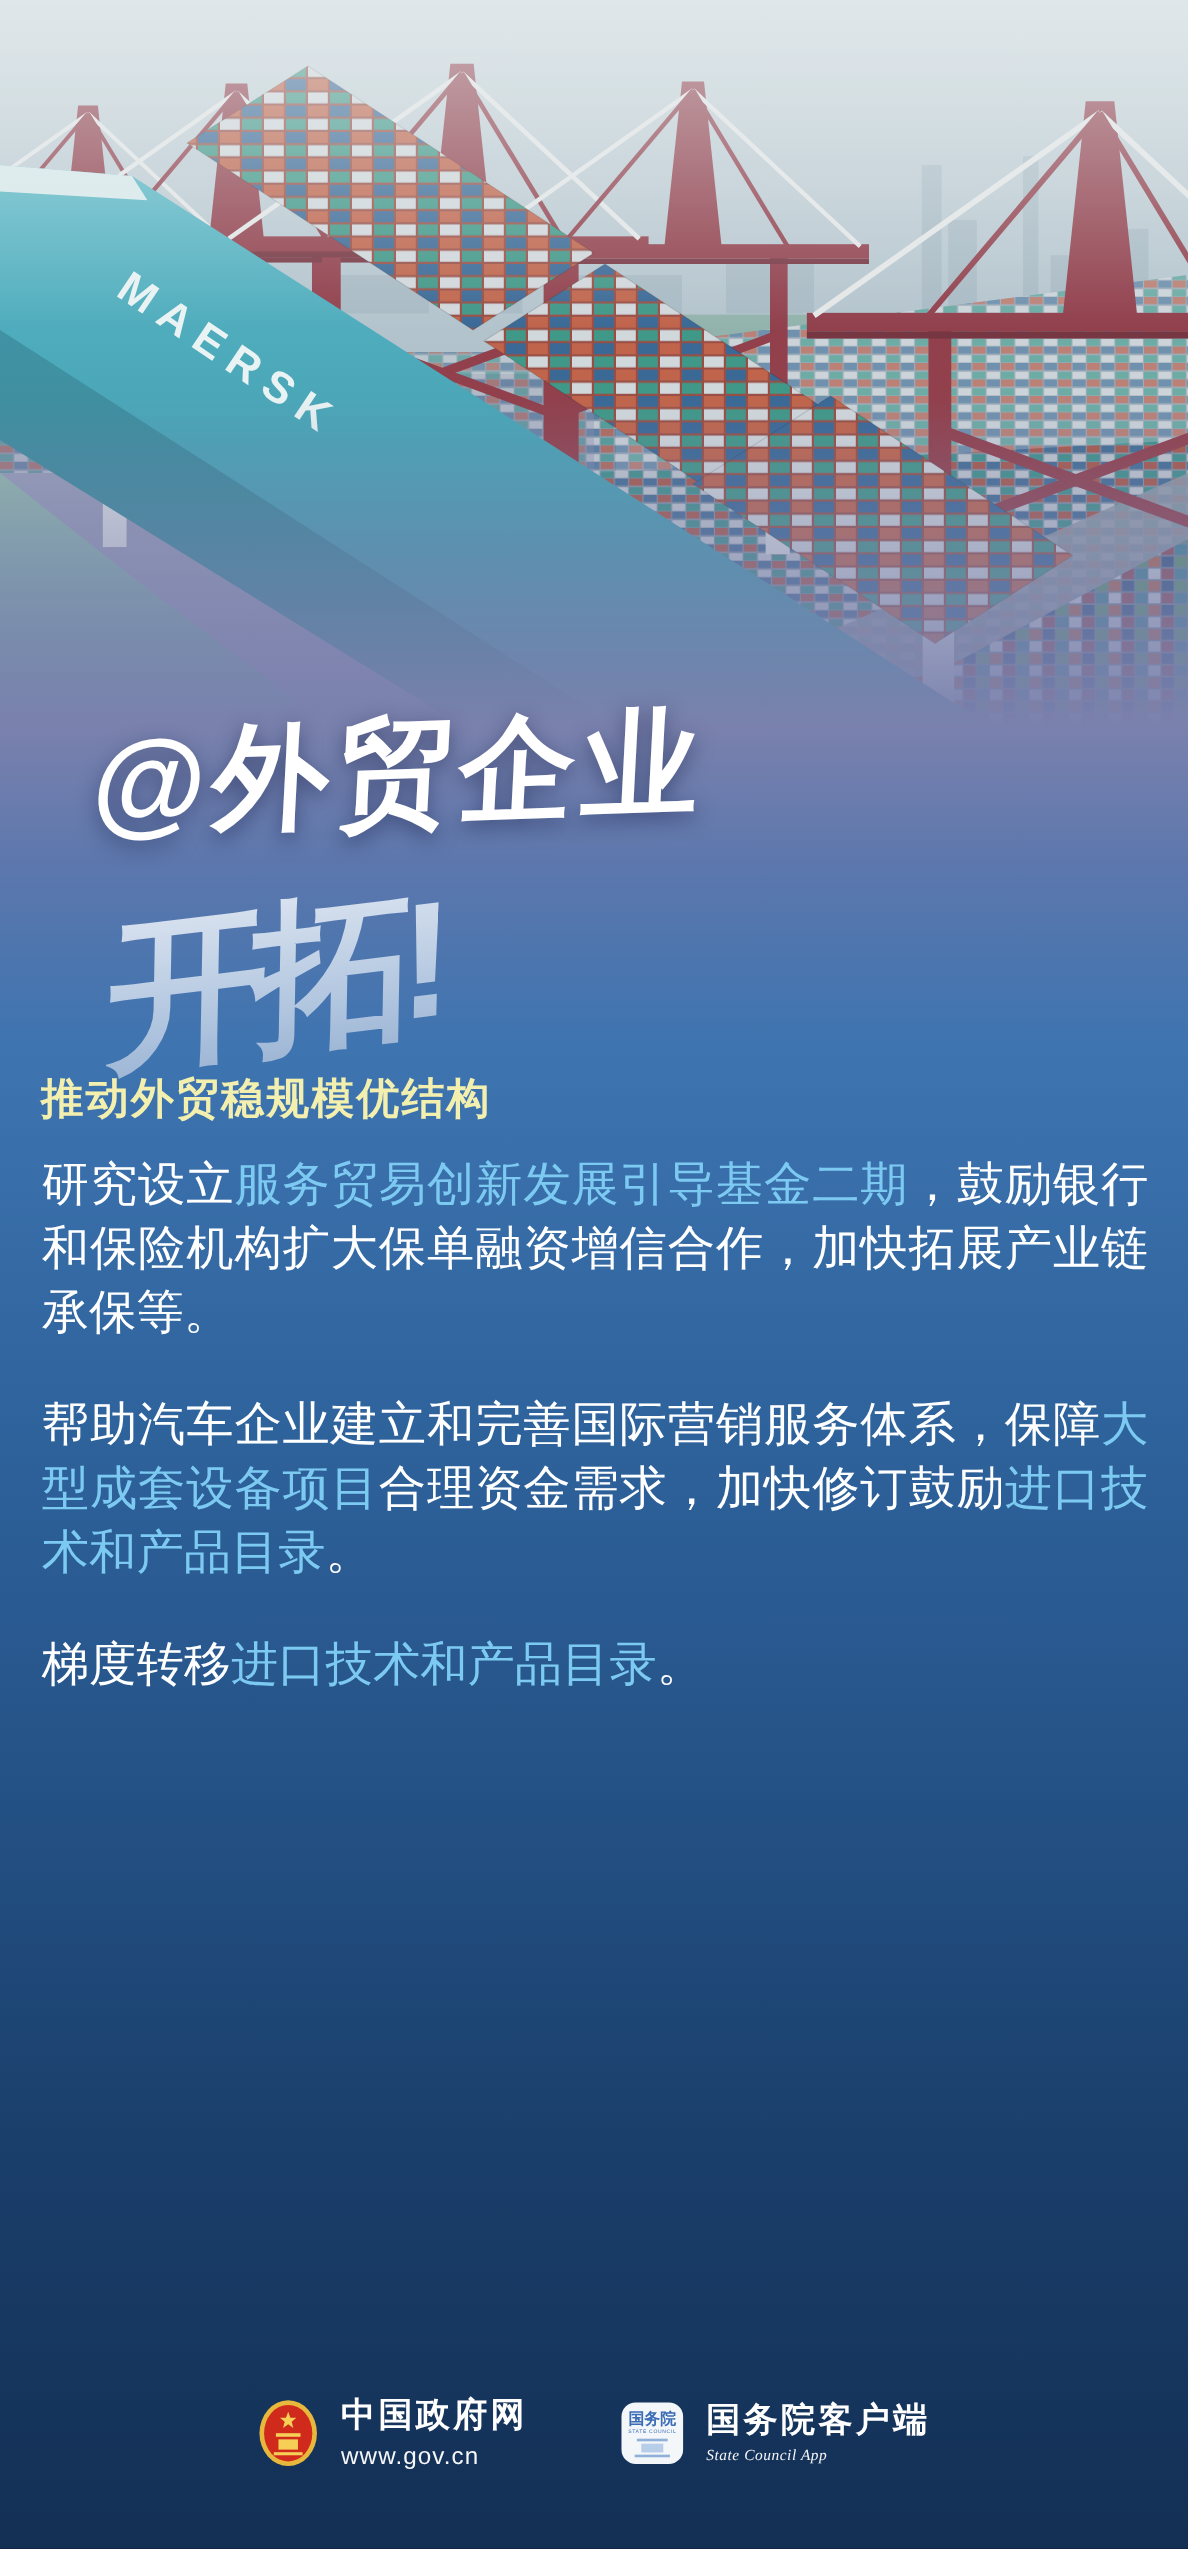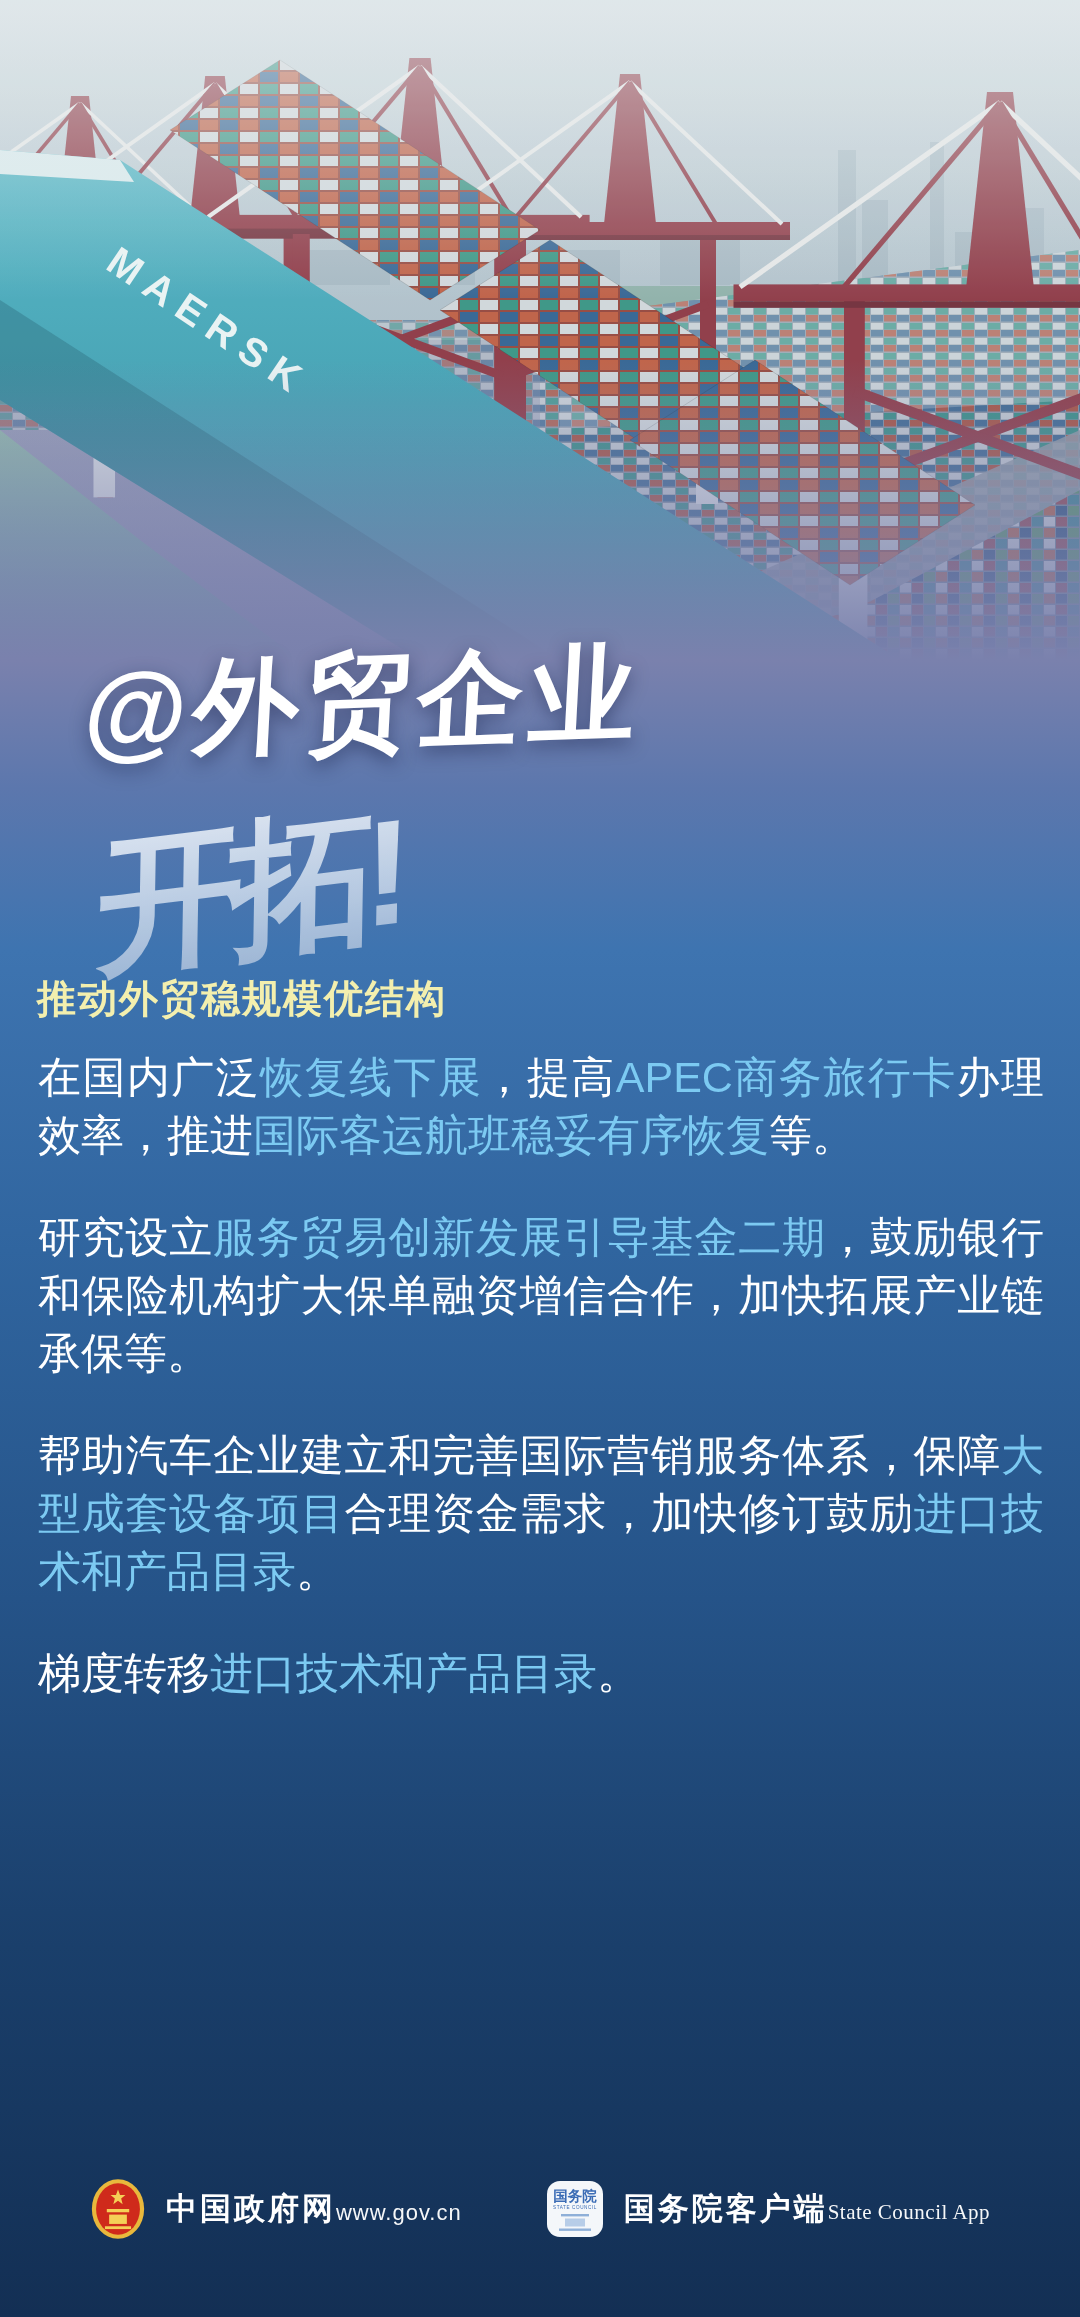--- a/index.html
+++ b/index.html
@@ -58,24 +58,24 @@
     text-align:justify;
   }
   .content p{margin:0 0 44px 0;}
   .content .hl{color:var(--hl,#7ccaf2);}
   
   .footer{
     position:absolute;left:0;top:2178px;width:100%;z-index:3;
     display:flex;justify-content:center;align-items:center;gap:84px;color:#fff;
   }
   .brand{display:flex;align-items:center;gap:20px;}
-  .brand-text{display:flex;flex-direction:row;justify-content:center;}
+  .brand-text{display:flex;flex-direction:column;justify-content:center;}
   .brand-name{font-size:31px;font-weight:bold;letter-spacing:3px;line-height:1.1;}
   .brand-sub{font-size:22px;margin-top:8px;letter-spacing:1px;opacity:.96;}
-  .brand-sub.serif{font-family:"Liberation Serif","DejaVu Serif",serif;font-size:21px;letter-spacing:.5px;}
+  .brand-sub.serif{font-family:"Liberation Serif","DejaVu Serif",serif;font-size:14px;letter-spacing:.5px;font-style:italic;}
   .emblem,.appicon{flex:0 0 auto;}
 </style>
 </head>
 <body>
 
 <div class="poster">
 
   <div class="photo">
     <svg viewBox="0 0 1080 660" preserveAspectRatio="none">
       <defs>
@@ -185,21 +185,20 @@
     <div class="photo-fade"></div>
   </div>
 
   <div class="hero">
     <div class="at-line">@外贸企业</div>
     <div class="calligraphy">开拓!</div>
     <h1 class="headline">推动外贸稳规模优结构</h1>
   </div>
 
   <div class="content">
-      <p><span>在国内广泛</span><span class="hl">恢复线下展</span><span>，提高</span><span class="hl">APEC商务旅行卡</span><span>办理效率，推进</span><span class="hl">国际客运航班稳妥有序恢复</span><span>等。</span></p>
       <p><span>研究设立</span><span class="hl">服务贸易创新发展引导基金二期</span><span>，鼓励银行和保险机构扩大保单融资增信合作，加快拓展产业链承保等。</span></p>
       <p><span>帮助汽车企业建立和完善国际营销服务体系，保障</span><span class="hl">大型成套设备项目</span><span>合理资金需求，加快修订鼓励</span><span class="hl">进口技术和产品目录</span><span>。</span></p>
       <p><span>梯度转移</span><span class="hl">进口技术和产品目录</span><span>。</span></p>
     </div>
 
   <div class="footer">
     <div class="brand">
       <svg class="emblem" width="56" height="62" viewBox="0 0 60 66">
         <ellipse cx="30" cy="33" rx="28" ry="32" fill="#e8b83c"></ellipse>
         <ellipse cx="30" cy="33" rx="23.5" ry="27.5" fill="#cf2a1b"></ellipse>

